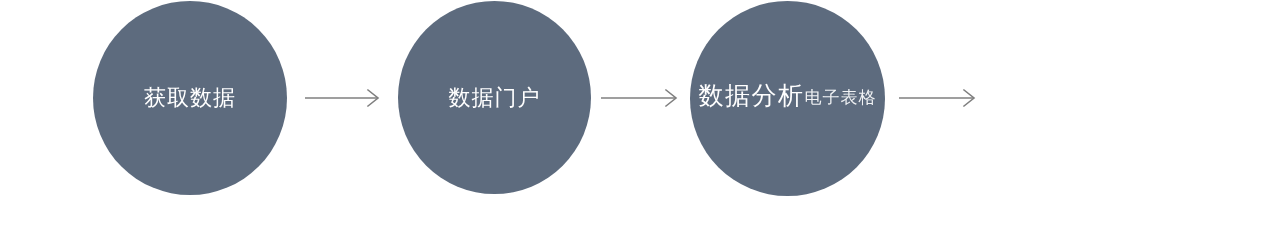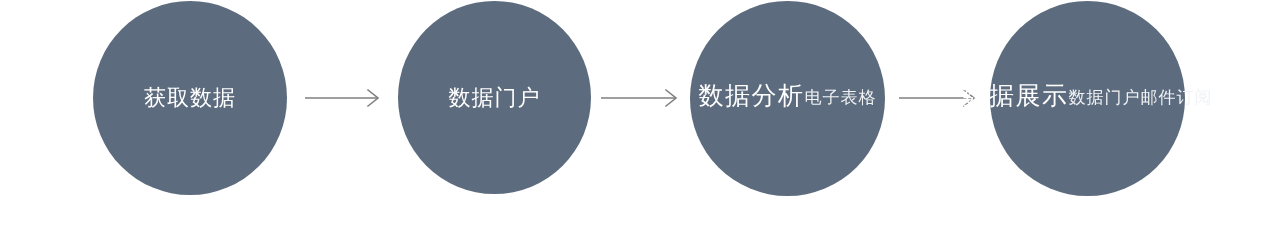--- a/index.html
+++ b/index.html
@@ -98,19 +98,14 @@
     <div class="node-sub">电子表格</div>
   </div>
 
   <div class="arrow" id="arrow-2">
     <svg width="80" height="24" viewBox="0 0 80 24" aria-hidden="true">
       <line x1="0" y1="12" x2="74" y2="12" stroke="#7f7f7f" stroke-width="1.6"></line>
       <polyline points="65,4 75,12 65,20" fill="none" stroke="#7f7f7f" stroke-width="1.6" stroke-linecap="square"></polyline>
     </svg>
   </div>
 
-  <div class="node with-sub" id="node-3">
-    <div class="node-title">数据展示</div>
-    <div class="node-sub">数据门户</div>
-    <div class="node-sub">邮件订阅</div>
-  </div>
 
 </div>
 
 </body></html>

